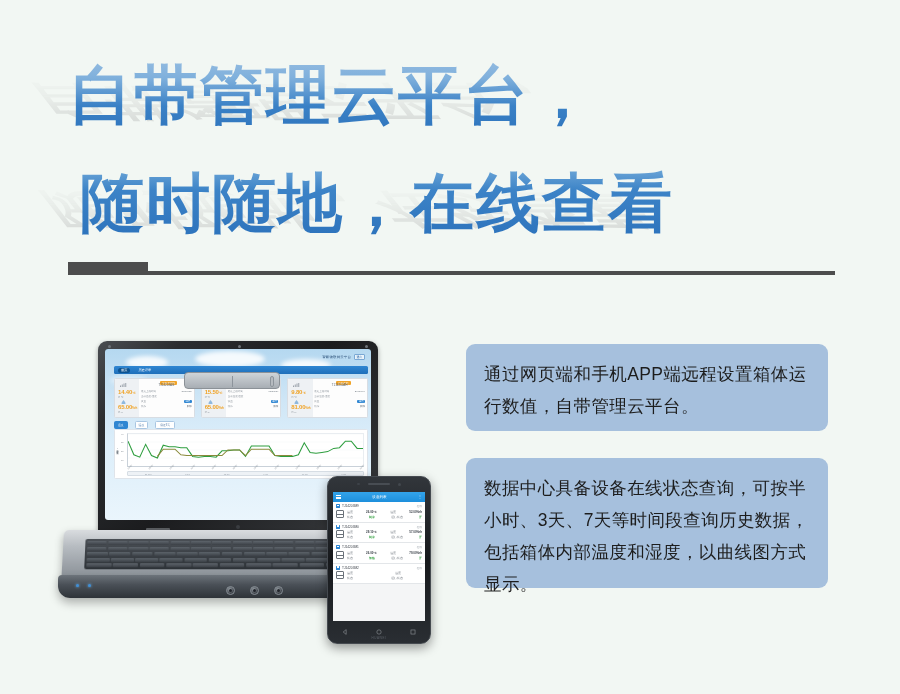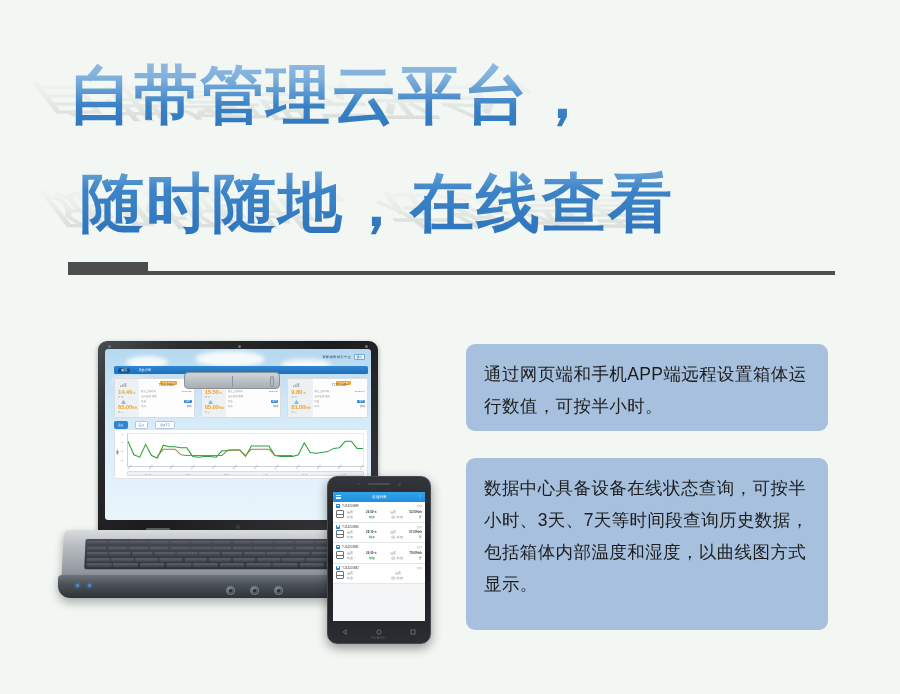--- a/index.html
+++ b/index.html
@@ -56,21 +56,21 @@
     position:absolute;
     background:#a6c0dd;
     border-radius:9px;
     color:#1d1d1d;
     font-size:17.5px;
     line-height:32px;
     padding:14px 18px 12px 18px;
     letter-spacing:.4px;
   }
   #box1 { left:466px; top:344px; width:362px; height:87px; }
-  #box2 { left:466px; top:458px; width:362px; height:172px; }
+  #box2 { left:466px; top:458px; width:362px; height:130px; }
 
   
   .laptop { position:absolute; left:58px; top:330px; width:348px; height:300px; }
 
   .lid {
     position:absolute; left:40px; top:11px; width:280px; height:192px;
     background:linear-gradient(135deg,#4a4d51 0%,#2b2d30 18%,#1b1c1e 50%,#303235 86%,#54575b 100%);
     border-radius:9px 9px 3px 3px;
     box-shadow:0 2px 5px rgba(0,0,0,.35);
   }
@@ -249,21 +249,21 @@
 
   <div class="hl-refl" id="hl2r">随时随地，在线查看</div>
   <div class="hl-line two" id="hl2"><span class="txt">随时随地，在线查看</span></div>
 </div>
 
 <div class="divider-wrap">
   <div class="div-thick"></div>
   <div class="div-thin"></div>
 </div>
 
-<div class="info-box" id="box1">通过网页端和手机APP端远程设置箱体运行数值，可按半小时。</div>
+<div class="info-box" id="box1">通过网页端和手机APP端远程设置箱体运行数值，自带管理云平台。</div>
 <div class="info-box" id="box2">数据中心具备设备在线状态查询，可按半小时、3天、7天等时间段查询历史数据，包括箱体内部温度和湿度，以曲线图方式显示。</div>
 
 <div class="laptop">
 
   <div class="lid">
     <div class="lid-dot" style="left:10px"></div>
     <div class="lid-dot" style="left:50%"></div>
     <div class="lid-dot" style="right:10px"></div>
 
     <div class="lid-inner">

